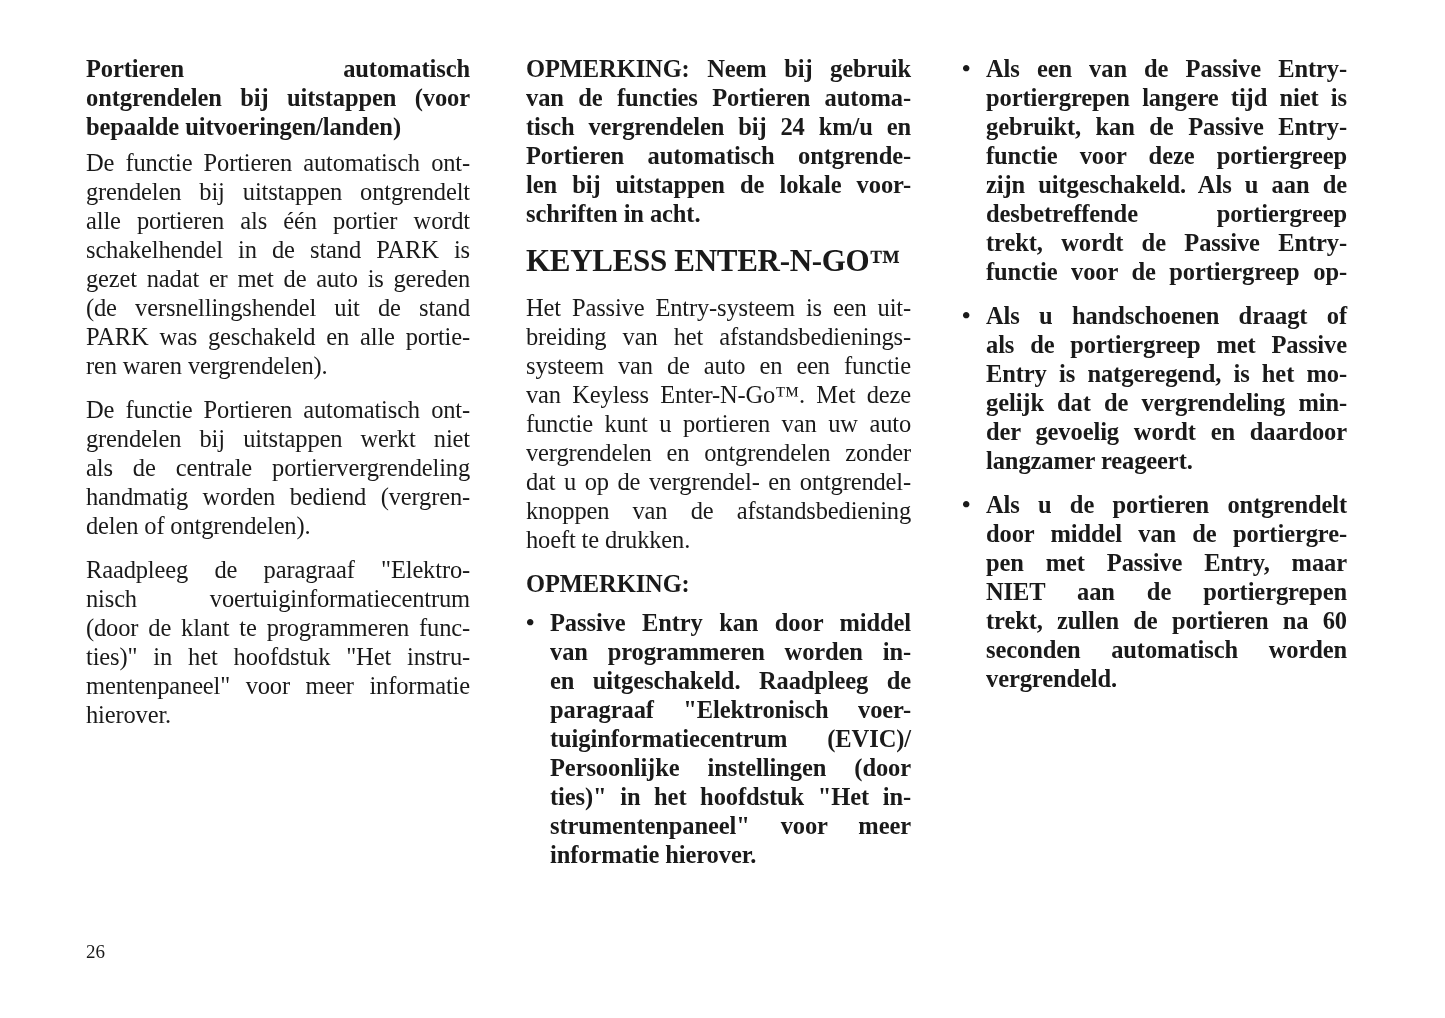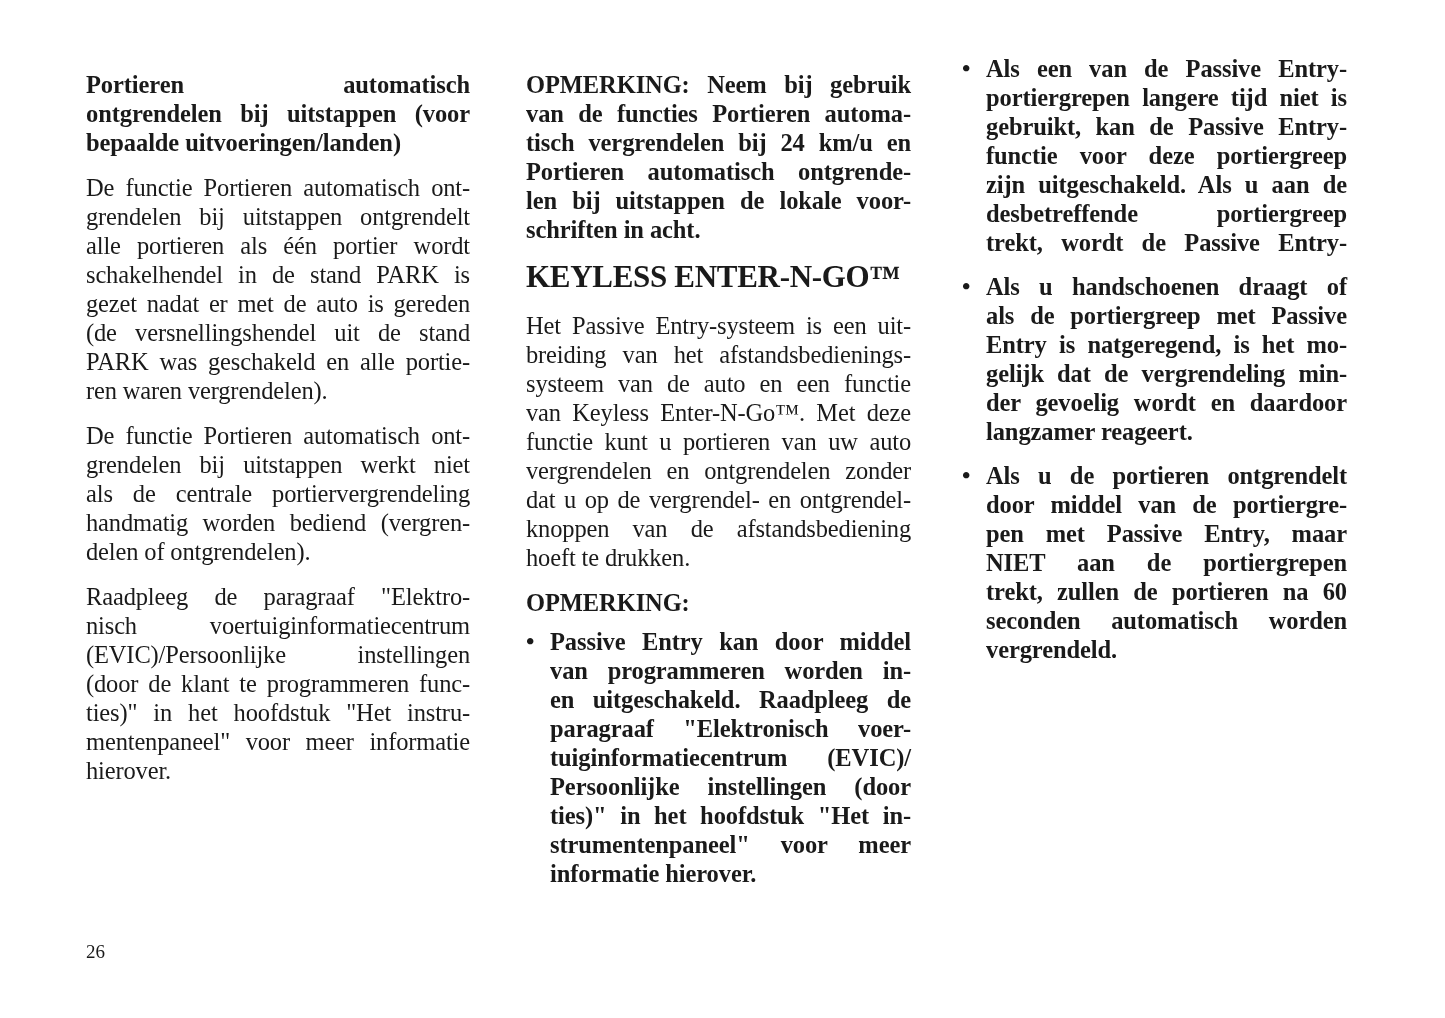--- a/index.html
+++ b/index.html
@@ -33,21 +33,21 @@
       text-align-last: justify;
       letter-spacing: -0.15px;
     }
     .line.last {
       text-align-last: left;
     }
     .bold .line {
       font-weight: bold;
       letter-spacing: -0.1px;
     }
-    .block { margin-bottom: 15px; margin-top: 16px; }
+    .block { margin-bottom: 15px; }
     .heading-block { margin-bottom: 7px; }
 
     .section-title {
       font-weight: bold;
       font-size: 31px;
       line-height: 36px;
       margin: 12px 0 14px 0;
       letter-spacing: -0.3px;
     }
 
@@ -97,21 +97,20 @@
     <span class="line">De functie Portieren automatisch ont-</span>
     <span class="line">grendelen bij uitstappen werkt niet</span>
     <span class="line">als de centrale portiervergrendeling</span>
     <span class="line">handmatig worden bediend (vergren-</span>
     <span class="line last">delen of ontgrendelen).</span>
   </div>
 
   <div class="block">
     <span class="line">Raadpleeg de paragraaf "Elektro-</span>
     <span class="line">nisch voertuiginformatiecentrum</span>
-    <span class="line">(EVIC)/Persoonlijke instellingen</span>
     <span class="line">(door de klant te programmeren func-</span>
     <span class="line">ties)" in het hoofdstuk "Het instru-</span>
     <span class="line">mentenpaneel" voor meer informatie</span>
     <span class="line last">hierover.</span>
   </div>
 </div>
 
 <div class="col col-2">
   <div class="block bold">
     <span class="line">OPMERKING: Neem bij gebruik</span>
@@ -157,20 +156,21 @@
 <div class="col col-3">
   <div class="bullet-item bold">
     <span class="bullet-dot">•</span>
     <span class="line">Als een van de Passive Entry-</span>
     <span class="line">portiergrepen langere tijd niet is</span>
     <span class="line">gebruikt, kan de Passive Entry-</span>
     <span class="line">functie voor deze portiergreep</span>
     <span class="line">zijn uitgeschakeld. Als u aan de</span>
     <span class="line">desbetreffende portiergreep</span>
     <span class="line">trekt, wordt de Passive Entry-</span>
+    <span class="line">functie voor de portiergreep op-</span>
   </div>
 
   <div class="bullet-item bold">
     <span class="bullet-dot">•</span>
     <span class="line">Als u handschoenen draagt of</span>
     <span class="line">als de portiergreep met Passive</span>
     <span class="line">Entry is natgeregend, is het mo-</span>
     <span class="line">gelijk dat de vergrendeling min-</span>
     <span class="line">der gevoelig wordt en daardoor</span>
     <span class="line last">langzamer reageert.</span>

